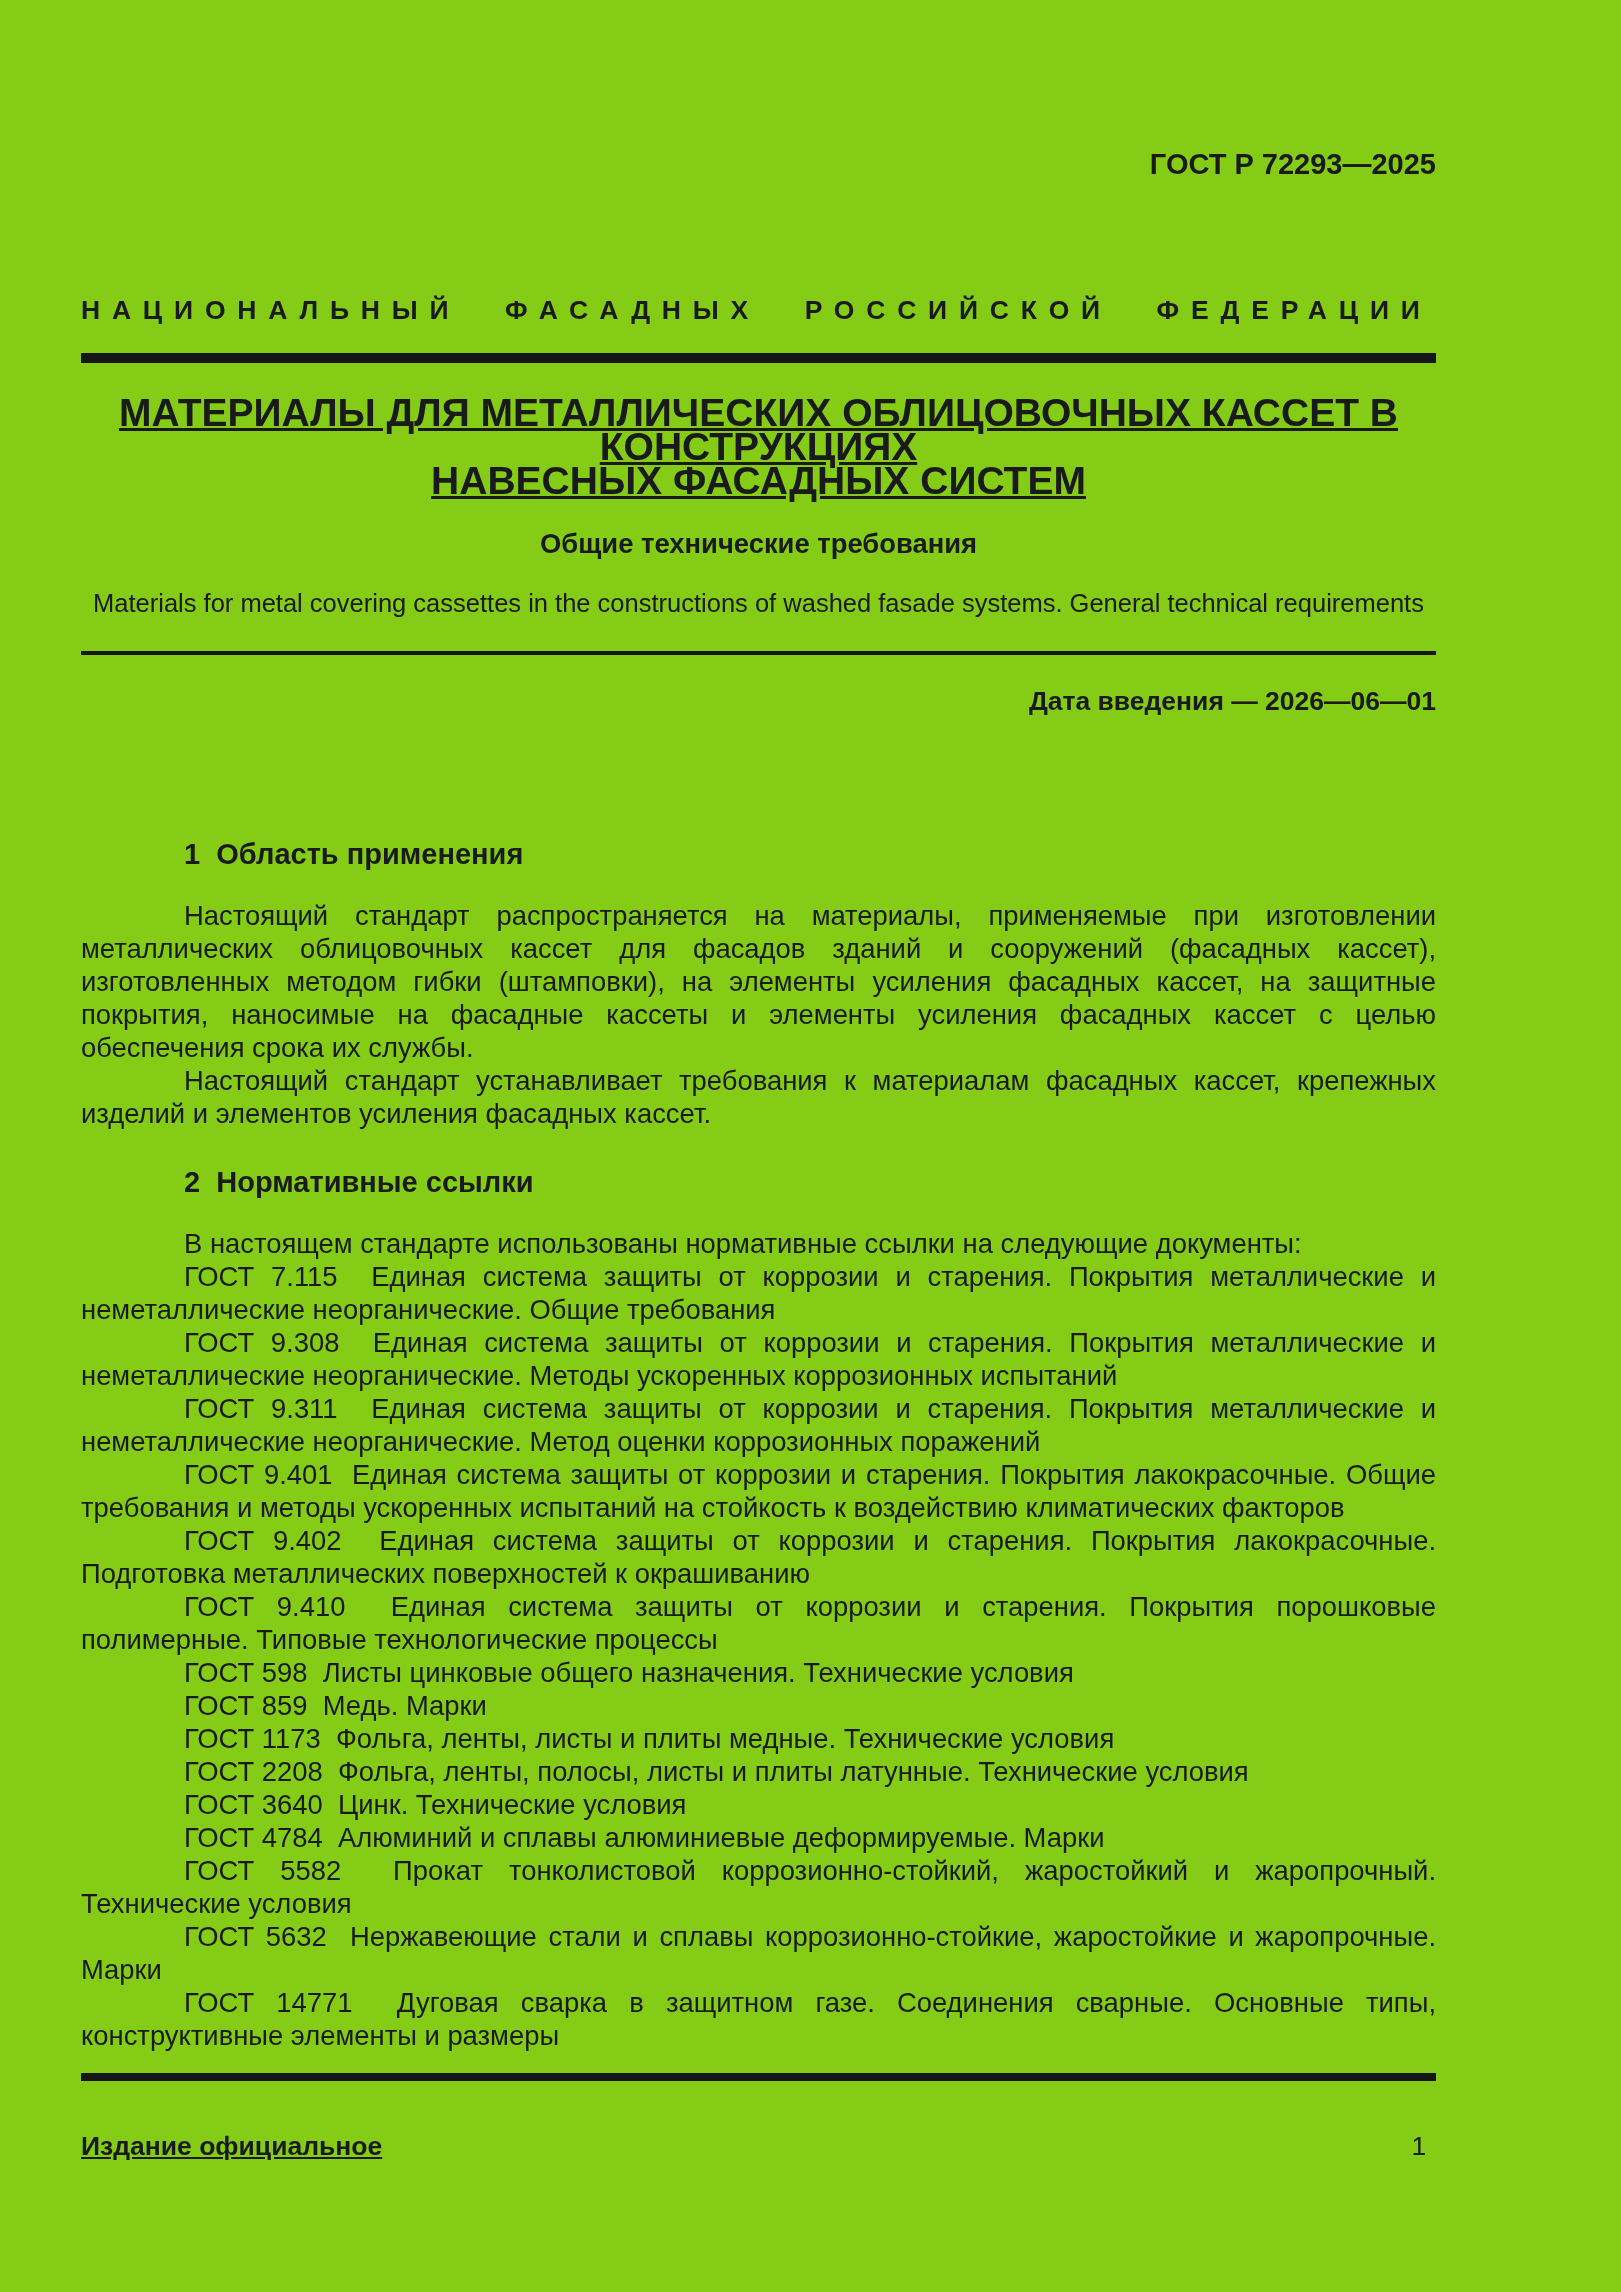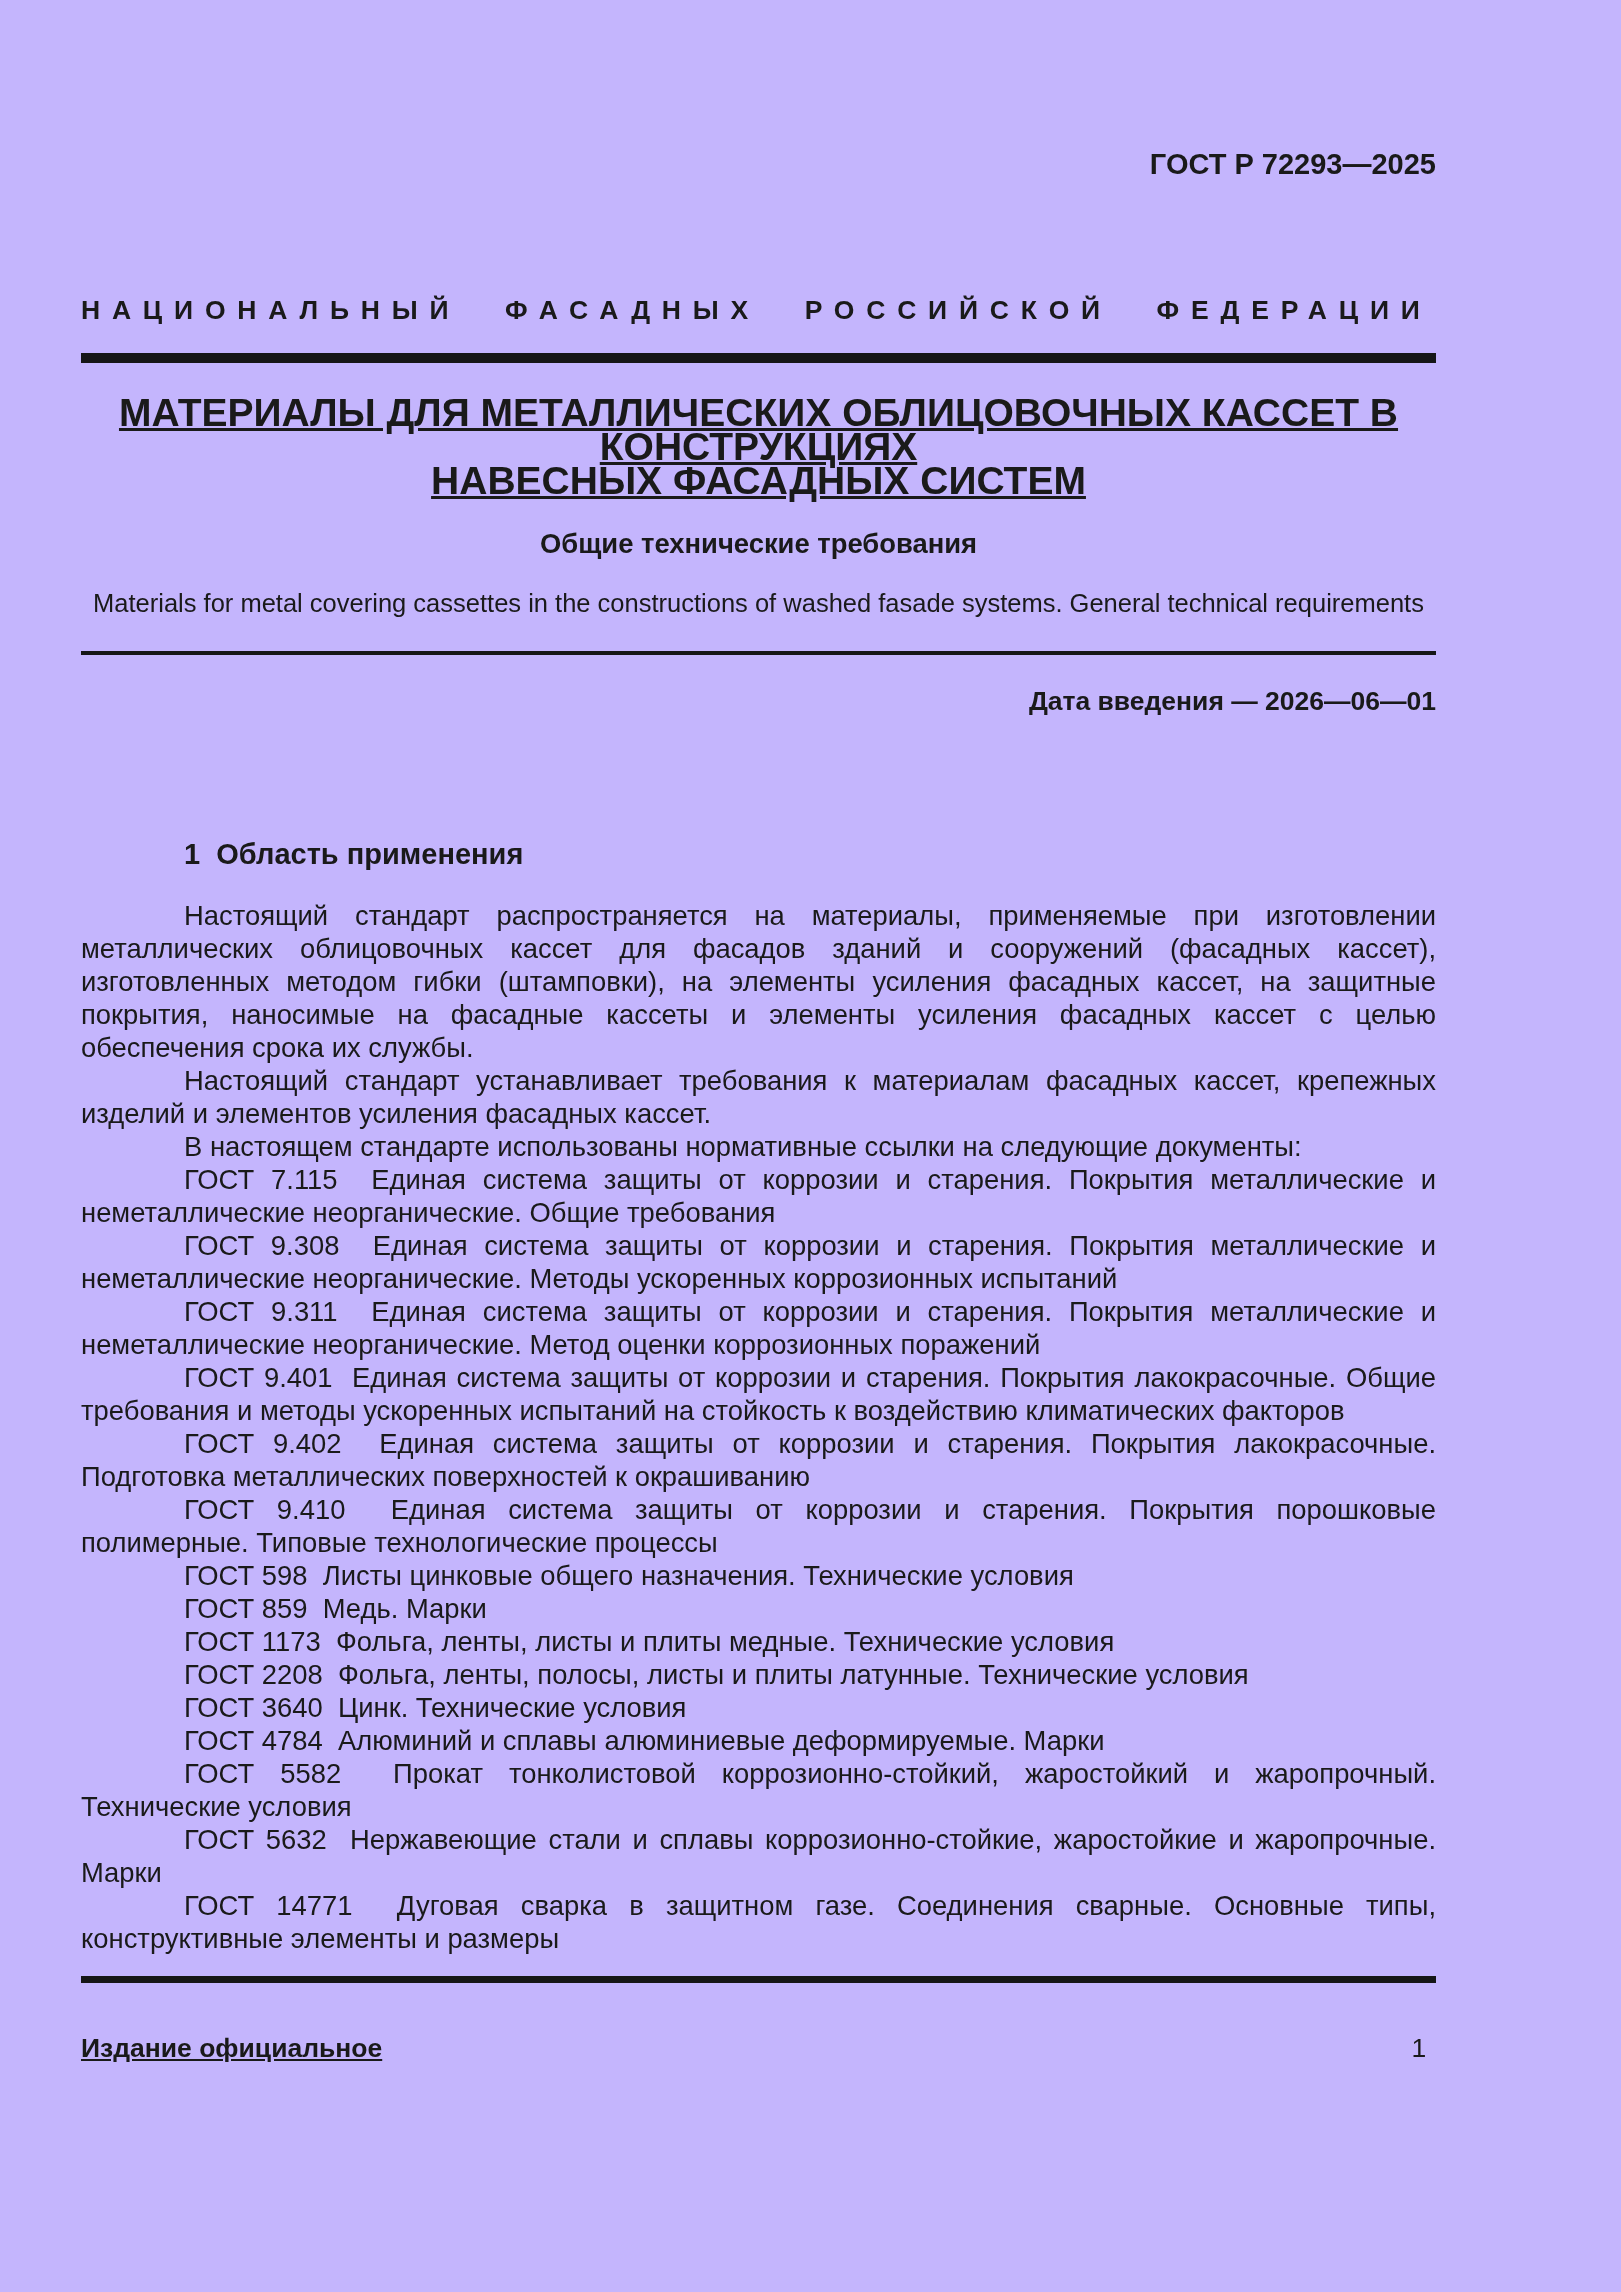--- a/index.html
+++ b/index.html
@@ -1,20 +1,20 @@
 <!DOCTYPE html>
 <html lang="ru"><head>
 <meta charset="utf-8">
 <style>
   html, body { margin: 0; padding: 0; background: #ffffff; }
   .page {
     position: relative;
     width: 1621px;
     height: 2293px;
-    background: #c4b5fd;
+    background: #84cc16;
     font-family: "Liberation Sans", sans-serif;
     color: #1a1a1a;
     box-sizing: border-box;
     overflow: hidden;
   }
   .content {
     padding-left: 81px;
     padding-right: 185px;
   }
   .doc-number {
@@ -114,20 +114,21 @@
     <div class="doc-title-en">Materials for metal covering cassettes in the constructions of washed fasade systems. General technical requirements</div>
 
     <div class="rule-thin"></div>
 
     <div class="effective-date">Дата введения — 2026—06—01</div>
 
     <div class="sections">
         <div class="section-heading">1  Область применения</div>
         <p class="para">Настоящий стандарт распространяется на материалы, применяемые при изготовлении металлических облицовочных кассет для фасадов зданий и сооружений (фасадных кассет), изготовленных методом гибки (штамповки), на элементы усиления фасадных кассет, на защитные покрытия, наносимые на фасадные кассеты и элементы усиления фасадных кассет с целью обеспечения срока их службы.</p>
         <p class="para">Настоящий стандарт устанавливает требования к материалам фасадных кассет, крепежных изделий и элементов усиления фасадных кассет.</p>
+        <div class="section-heading">2  Нормативные ссылки</div>
         <p class="para">В настоящем стандарте использованы нормативные ссылки на следующие документы:</p>
         <p class="para">ГОСТ 7.115  Единая система защиты от коррозии и старения. Покрытия металлические и неметаллические неорганические. Общие требования</p>
         <p class="para">ГОСТ 9.308  Единая система защиты от коррозии и старения. Покрытия металлические и неметаллические неорганические. Методы ускоренных коррозионных испытаний</p>
         <p class="para">ГОСТ 9.311  Единая система защиты от коррозии и старения. Покрытия металлические и неметаллические неорганические. Метод оценки коррозионных поражений</p>
         <p class="para">ГОСТ 9.401  Единая система защиты от коррозии и старения. Покрытия лакокрасочные. Общие требования и методы ускоренных испытаний на стойкость к воздействию климатических факторов</p>
         <p class="para">ГОСТ 9.402  Единая система защиты от коррозии и старения. Покрытия лакокрасочные. Подготовка металлических поверхностей к окрашиванию</p>
         <p class="para">ГОСТ 9.410  Единая система защиты от коррозии и старения. Покрытия порошковые полимерные. Типовые технологические процессы</p>
         <p class="para">ГОСТ 598  Листы цинковые общего назначения. Технические условия</p>
         <p class="para">ГОСТ 859  Медь. Марки</p>
         <p class="para">ГОСТ 1173  Фольга, ленты, листы и плиты медные. Технические условия</p>

